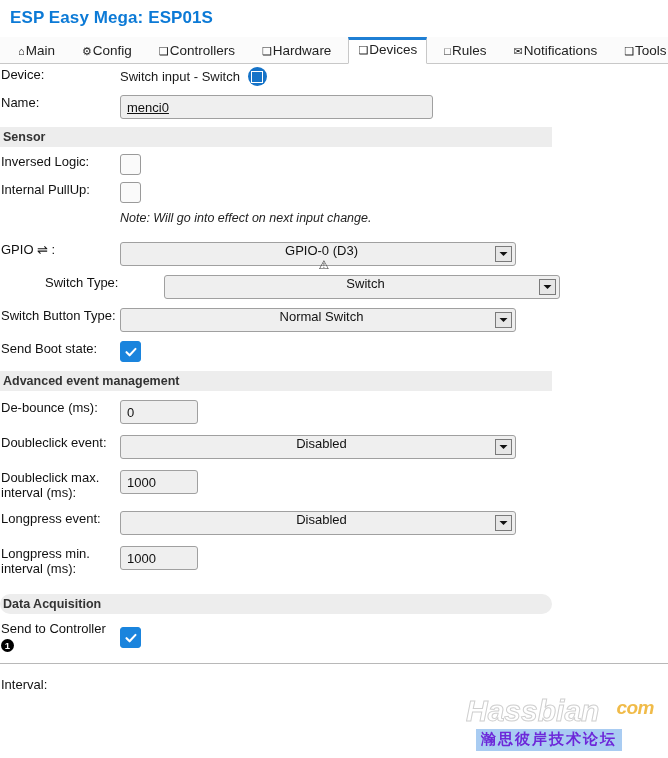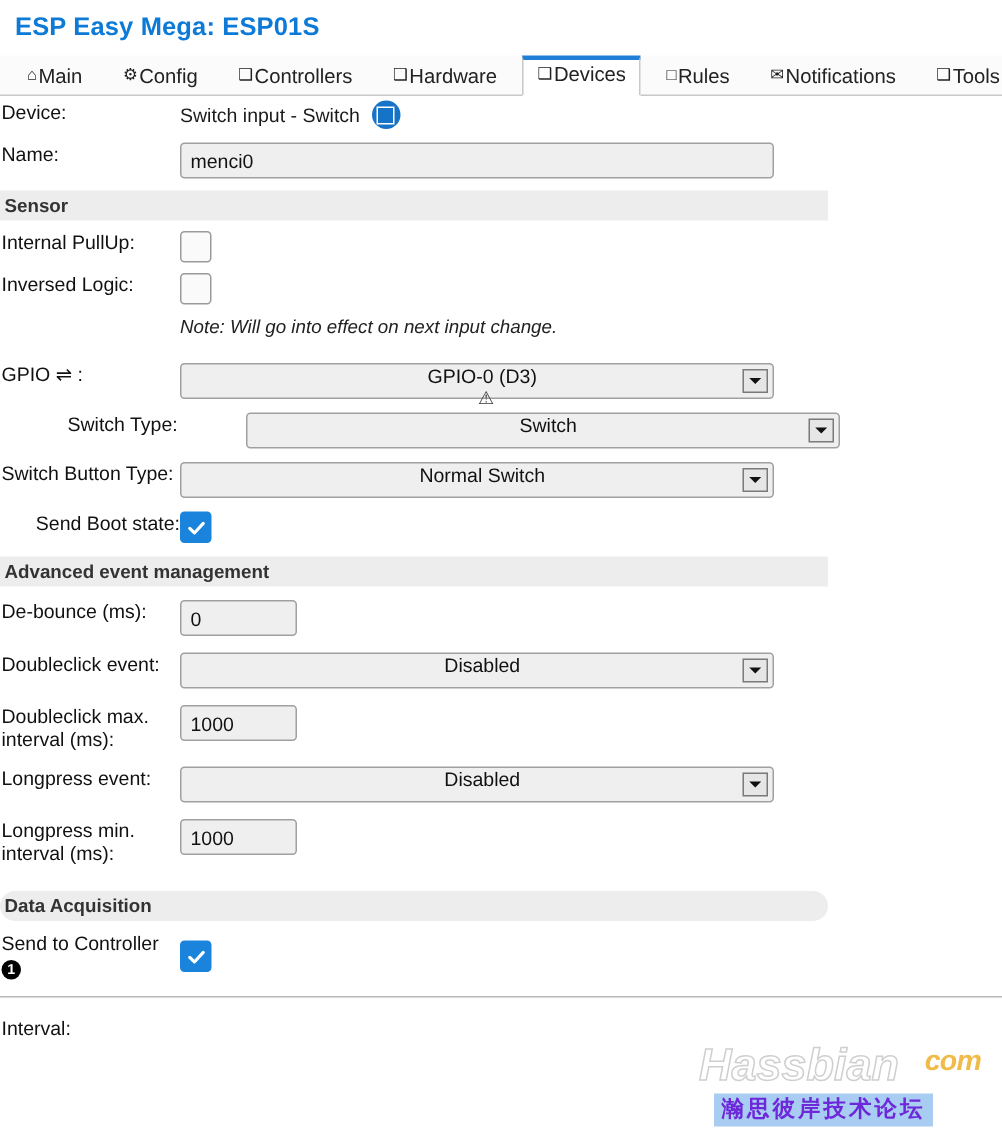--- a/index.html
+++ b/index.html
@@ -110,21 +110,21 @@
     border: 1px solid #a0a0a0;
     border-radius: 3px;
     font-family: "Liberation Sans", sans-serif;
     font-size: 13px;
     color: #111;
     padding: 3px 6px;
     box-sizing: border-box;
     height: 24px;
     outline: none;
   }
-  .txt.wide { width: 396px; }
+  .txt.wide { width: 313px; text-decoration: underline; }
   .txt.small { width: 78px; }
 
   
   .sel {
     position: relative;
     background: #efefef;
     border: 1px solid #a0a0a0;
     border-radius: 3px;
     width: 396px;
     height: 24px;
@@ -348,28 +348,28 @@
     <div class="lbl">Name:</div>
     <div class="fld">
       <input class="txt wide" type="text" value="menci0" style="">
     </div>
   </div>
 
 
   <div class="section">Sensor</div>
 
   <div class="row">
+    <div class="lbl">Inversed Logic:</div>
+    <div class="fld">
+      <div class="cb off"></div>
+    </div>
+  </div>
+
+  <div class="row">
     <div class="lbl">Internal PullUp:</div>
-    <div class="fld">
-      <div class="cb off"></div>
-    </div>
-  </div>
-
-  <div class="row">
-    <div class="lbl">Inversed Logic:</div>
     <div class="fld">
       <div class="cb off"></div>
     </div>
   </div>
 
   <div class="row">
     <div class="lbl"></div>
     <div class="fld">
       <span class="note">Note: Will go into effect on next input change.</span>
     </div>
@@ -411,21 +411,21 @@
         <span class="selval">Normal Switch</span>
         <span class="arrowbox">
           <svg width="9" height="6" viewBox="0 0 9 6">
               <path d="M0.5 1 L4.5 5 L8.5 1 Z" fill="#111"></path>
             </svg>
         </span>
       </div>
     </div>
   </div>
 
-  <div class="row" style="padding-top:6px;text-align:right;">
+  <div class="row" style="padding-top:6px;">
     <div class="lbl">Send Boot state:</div>
     <div class="fld">
       <div class="cb on">
         <svg width="14" height="14" viewBox="0 0 14 14">
             <path d="M2.5 7.2 L5.6 10.3 L11.5 3.9" stroke="#ffffff" stroke-width="2.1" fill="none" stroke-linecap="round" stroke-linejoin="round"></path>
           </svg>
       </div>
     </div>
   </div>
 

